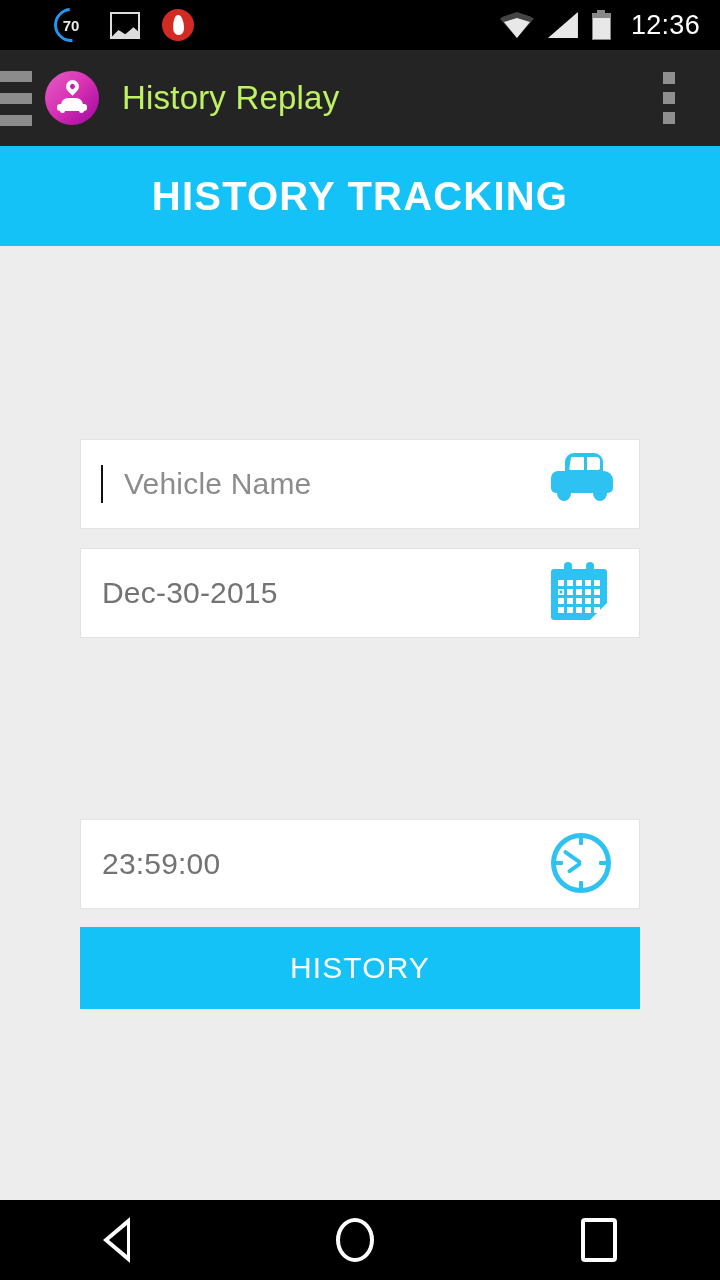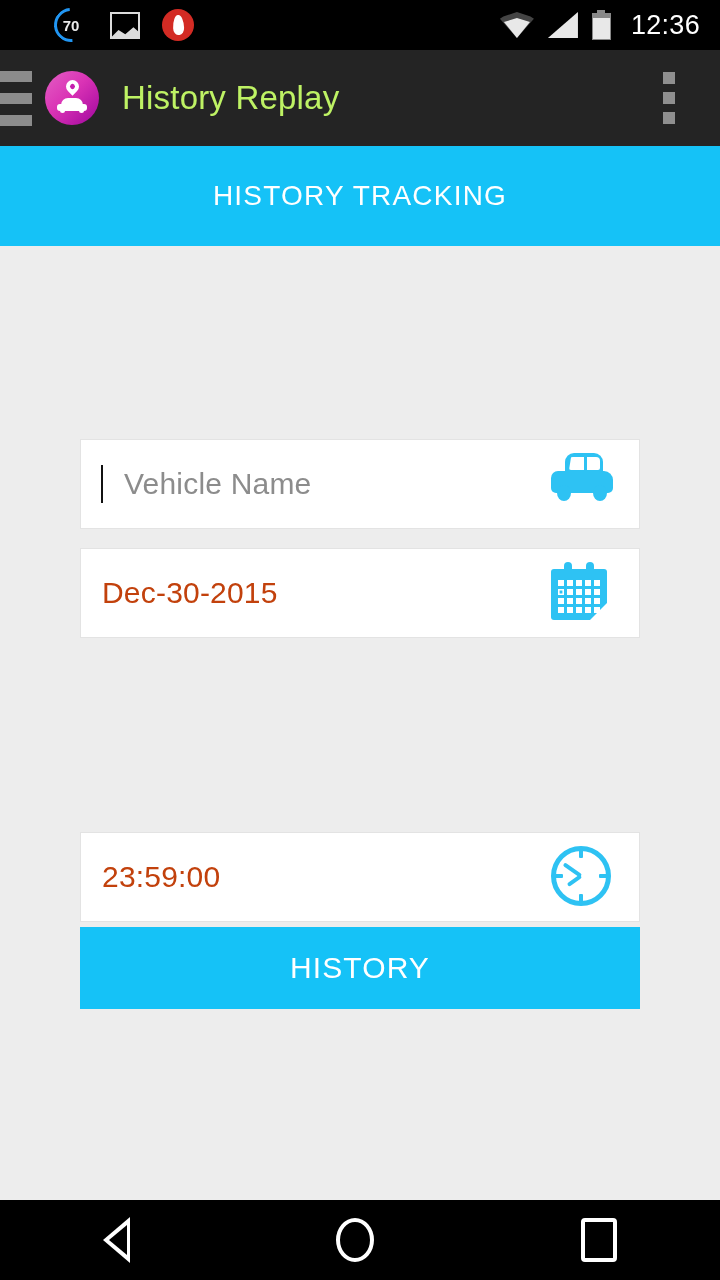--- a/index.html
+++ b/index.html
@@ -154,41 +154,41 @@
   }
 
   
   .banner {
     position:absolute; left:0; top:146px;
     width:720px; height:100px;
     background:#15c2f7;
     display:flex; align-items:center; justify-content:center;
   }
   .banner-text {
-    color:#fff; font-size:28px; font-weight:normal;
+    color:#fff; font-size:40px; font-weight:bold;
     letter-spacing:1.2px;
   }
 
   
   .content {
     position:absolute; left:0; top:246px;
     width:720px; height:954px; background:#ededed;
   }
   .field {
     position:absolute; left:80px; width:560px; height:90px;
     background:#fff; border:1px solid #e3e3e3;
     display:flex; align-items:center;
   }
   #field-vehicle { top:193px; }
   #field-date    { top:302px; }
   #field-from    { top:429px; }
-  #field-to      { top:586px; }
+  #field-to      { top:573px; }
 
   .field-text {
-    font-size:30px; color:#c2410c; margin-left:21px;
+    font-size:30px; color:#737373; margin-left:21px;
     letter-spacing:0.2px; white-space:nowrap;
   }
   .field-text.placeholder { color:#8c8c8c; }
   .caret {
     width:2px; height:38px; background:#111;
     margin-left:20px; flex:none;
   }
   .field .fi-icon {
     margin-left:auto; margin-right:26px;
     width:62px; height:62px; position:relative; flex:none;

